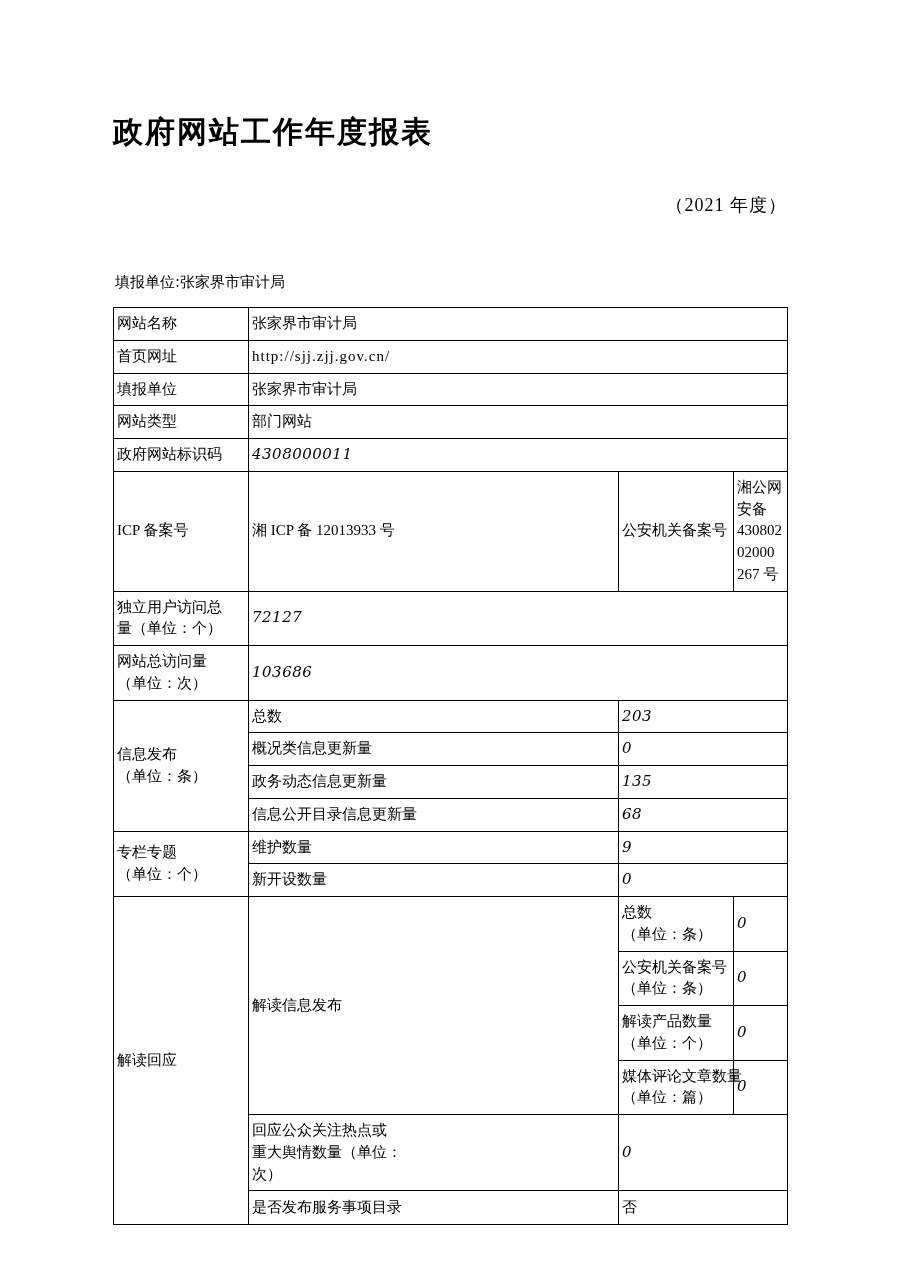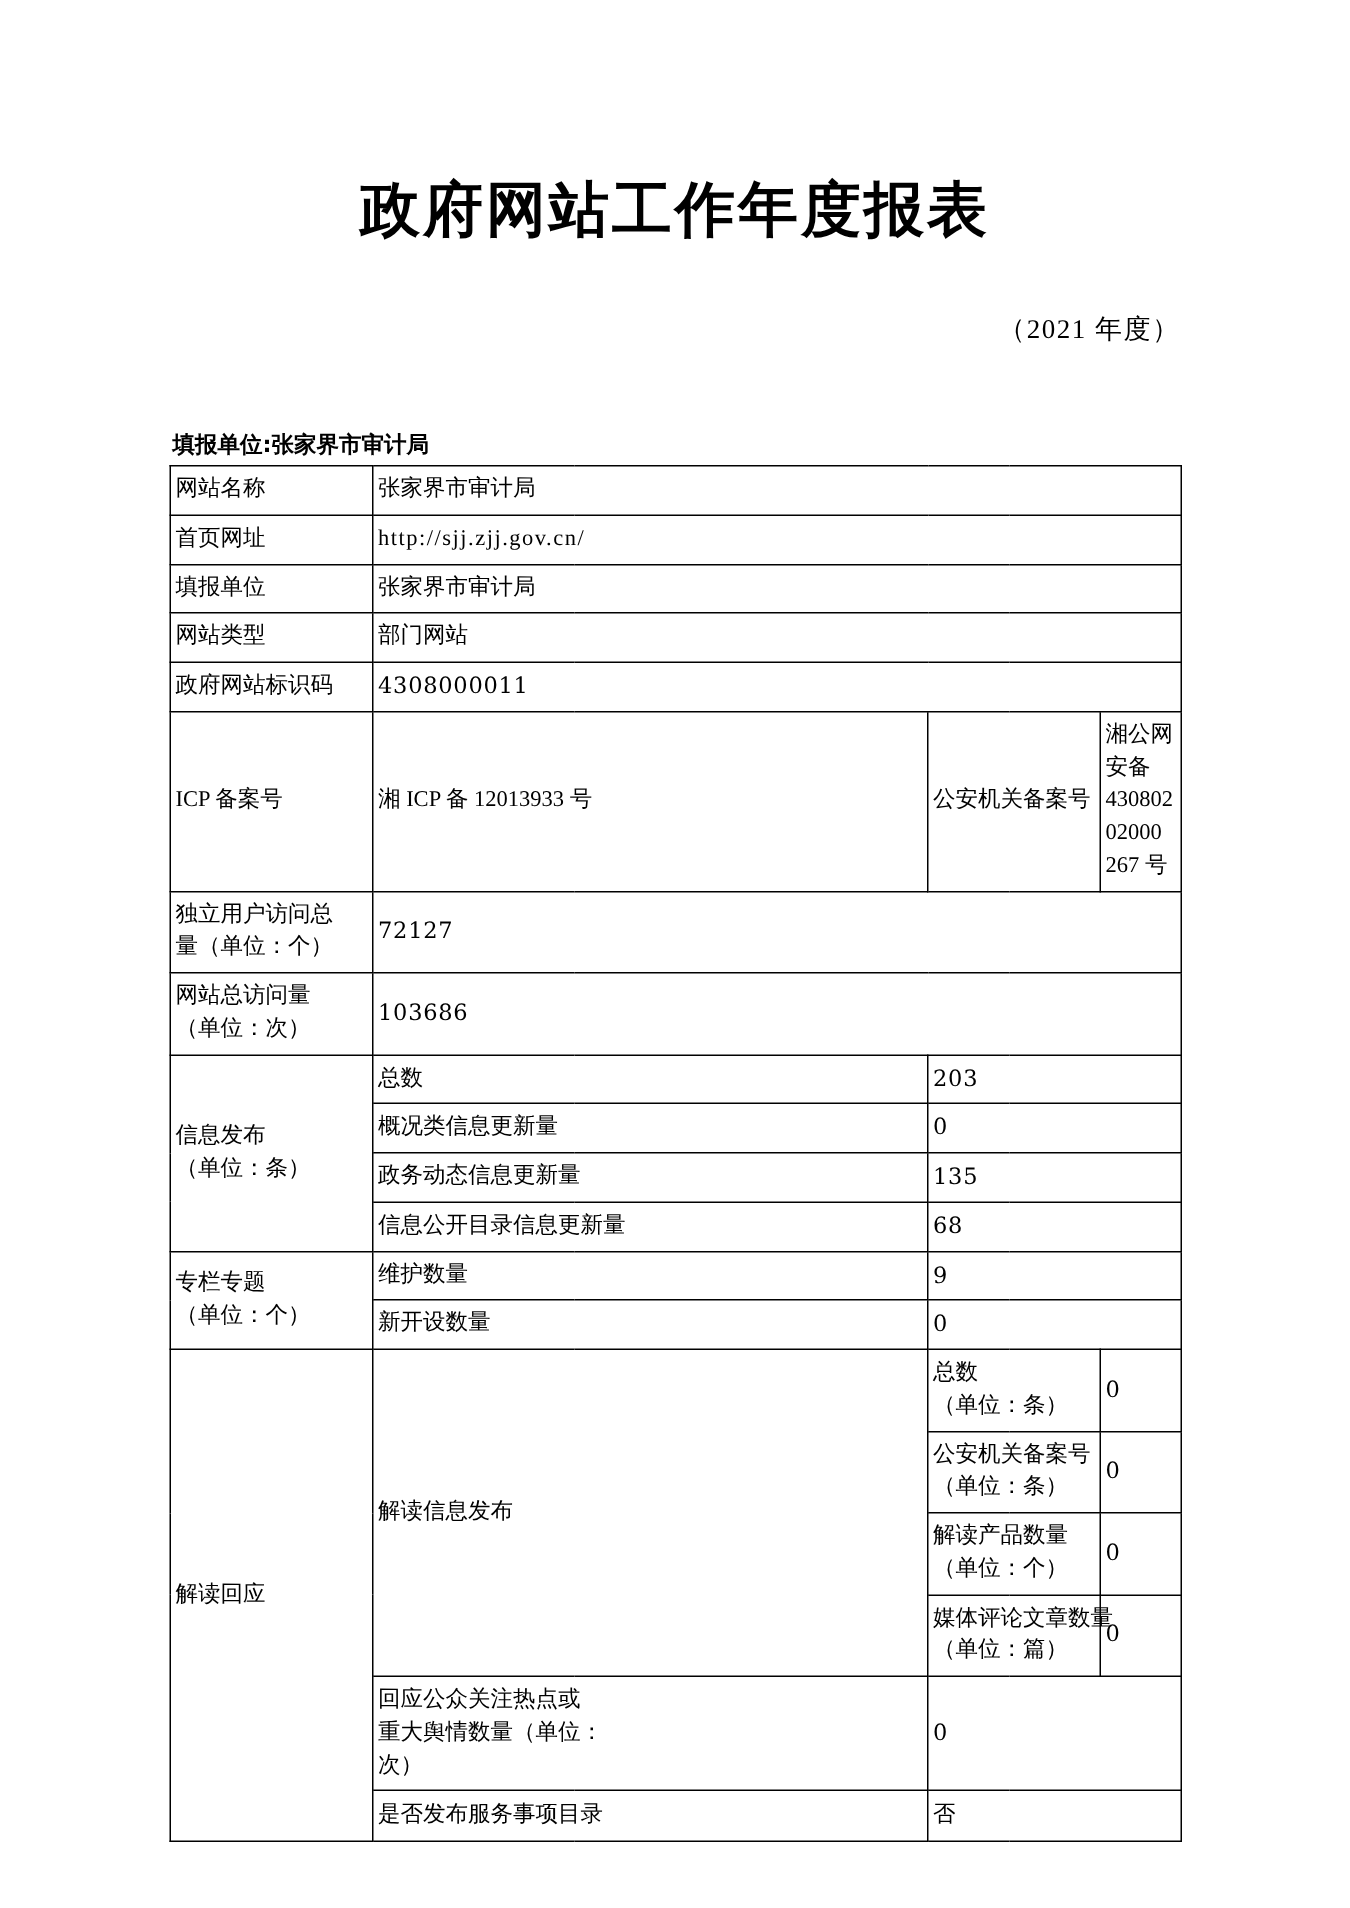--- a/index.html
+++ b/index.html
@@ -16,58 +16,58 @@
     overflow: hidden;
   }
   .page {
     width: 900px;
     height: 1272px;
     box-sizing: border-box;
     padding: 0 113px;
     position: relative;
   }
   .doc-title {
-    text-align: center;
     font-family: "DejaVu Sans", "Liberation Sans", sans-serif;
-    font-size: 40px;
+    font-size: 30px;
     font-weight: bold;
     letter-spacing: 2px;
     margin-top: 112px;
   }
   .doc-subtitle {
     text-align: right;
     font-size: 18px;
     margin-top: 40px;
     letter-spacing: 1px;
   }
   .report-unit {
     font-family: "DejaVu Sans", "Liberation Sans", sans-serif;
     font-size: 15px;
-    font-weight: bold;
+    font-weight: normal;
     margin-top: 56px;
-    margin-bottom: 4px;
+    margin-bottom: 15px;
     padding-left: 2px;
   }
   table.main {
     border-collapse: collapse;
     width: 674px;
     table-layout: fixed;
   }
   table.main td {
     border: 1px solid #000000;
     font-size: 15px;
     text-align: left;
     vertical-align: middle;
     padding: 5px 3px;
     line-height: 1.45;
     word-break: break-all;
   }
   .mono {
     font-family: "DejaVu Serif", "Liberation Serif", serif;
     letter-spacing: 0.5px;
+    font-style: italic;
   }
   .url {
     font-family: Liberation Serif, serif;
     letter-spacing: 1px;
     font-size: 15px;
   }
   .two-line {
     line-height: 1.5;
   }
   .nowrap { white-space: nowrap; }

